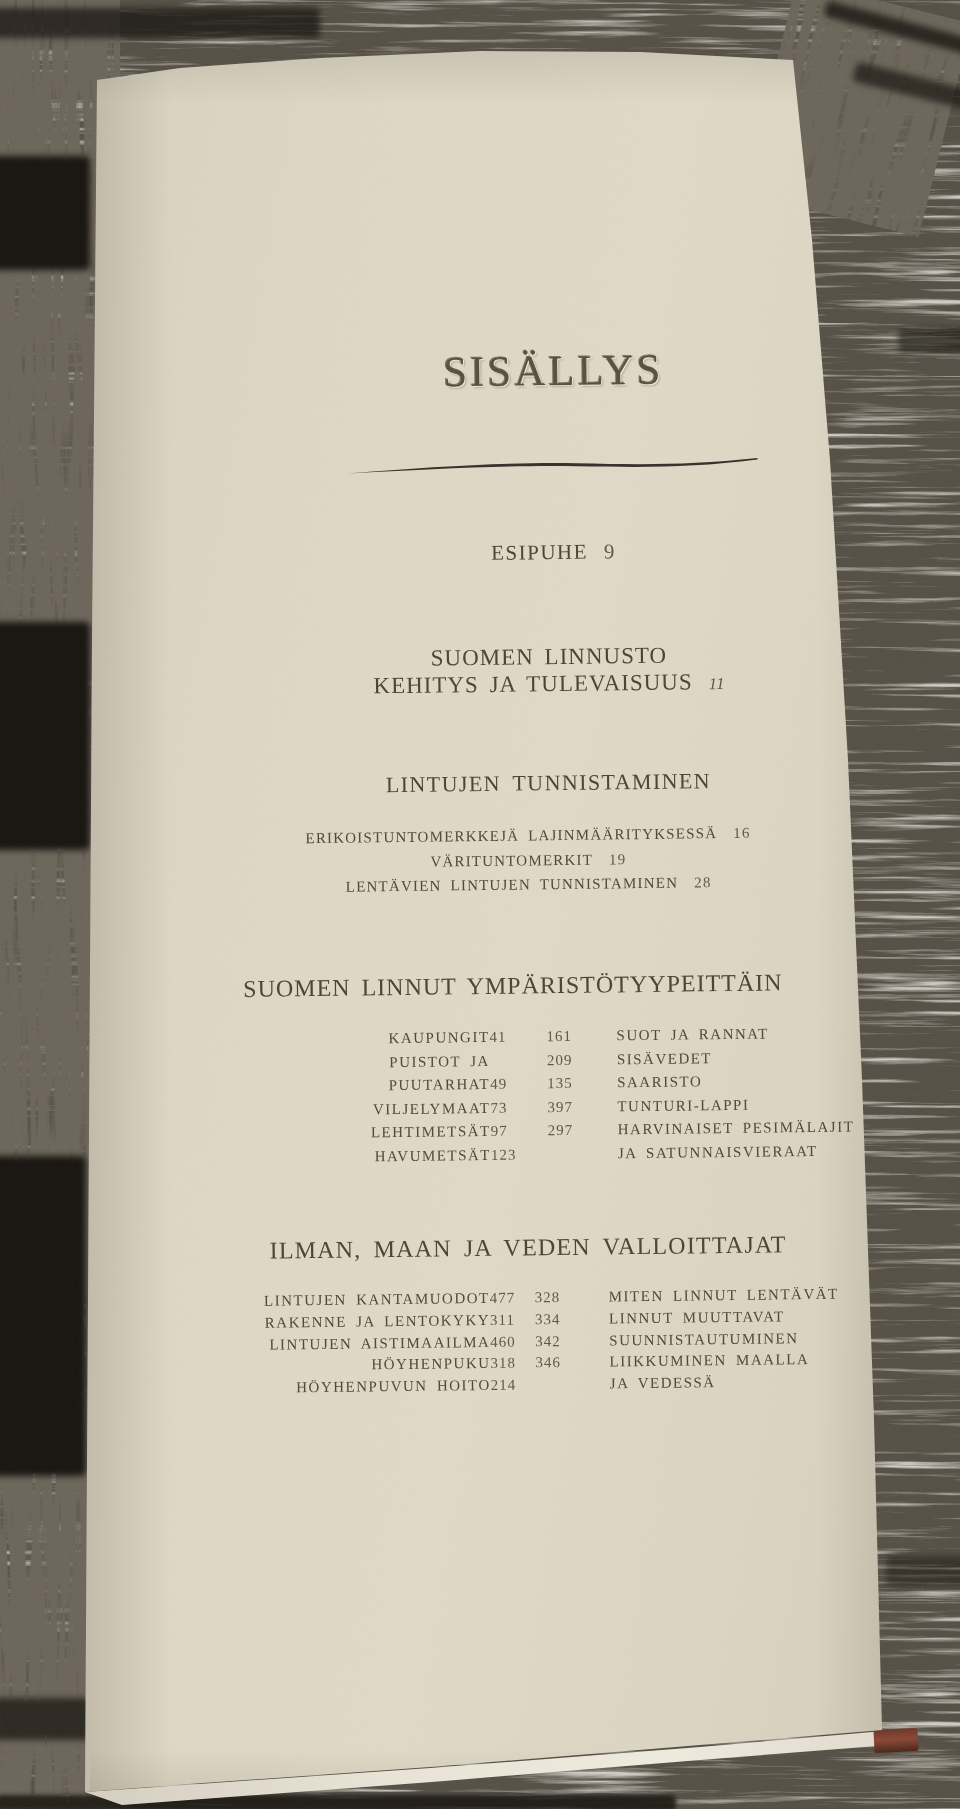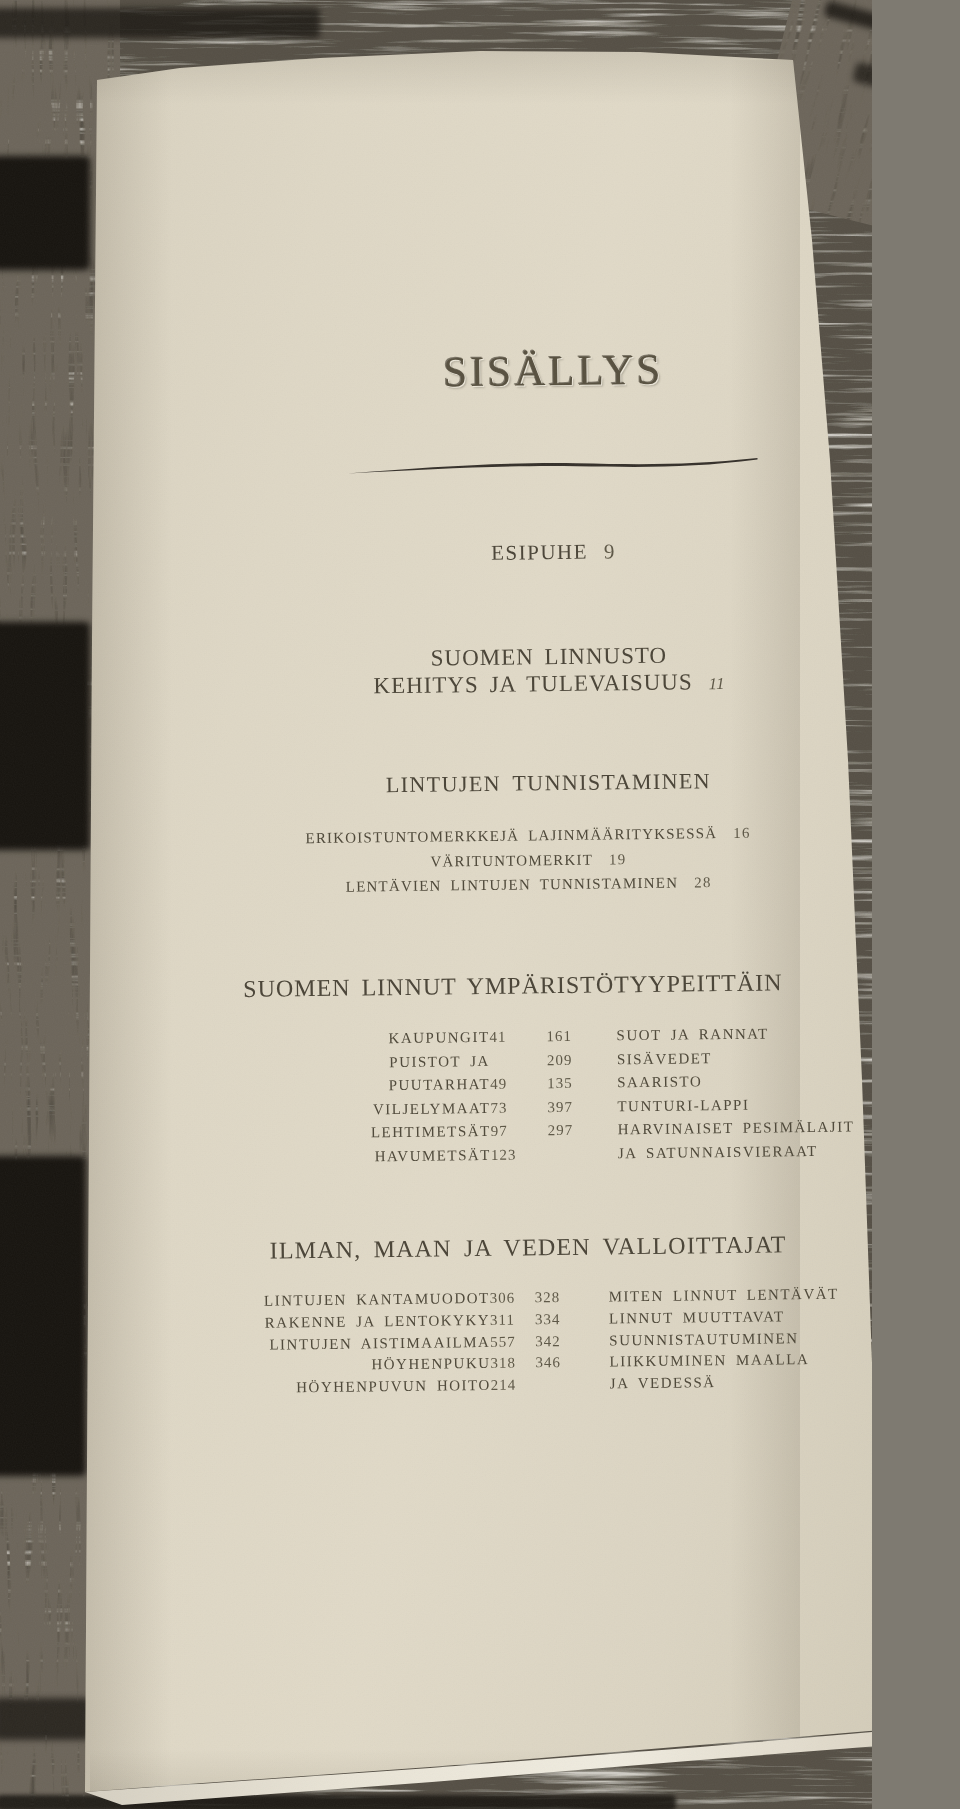--- a/index.html
+++ b/index.html
@@ -1,17 +1,17 @@
 <!DOCTYPE html>
 <html><head>
 <meta charset="utf-8">
 <style>
   html,body{margin:0;padding:0;background:#7e7a71;}
   .stage{
-    position:relative;width:872px;height:1809px;overflow:hidden;
+    position:relative;width:960px;height:1809px;overflow:hidden;
     background:#fde047;
     font-family:"Liberation Serif",serif;
   }
   .stage *{box-sizing:border-box;}
   
   .bg-svg{position:absolute;left:0;top:0;z-index:0;}
   .plank-gap{position:absolute;background:#17140f;border-radius:5px;filter:blur(3px);z-index:1;}
   .grain-top{position:absolute;z-index:3;pointer-events:none;}
   
   .page-sliver{
@@ -197,31 +197,31 @@
       <span class="cell c1">HAVUMETSÄT</span>
       <span class="cell num">123</span>
       <span class="cell num"></span>
       <span class="cell c4">JA SATUNNAISVIERAAT</span>
     </div>
 
     <div class="blk h-ilman">ILMAN, MAAN JA VEDEN VALLOITTAJAT</div>
 
     <div class="toc toc-con">
       <span class="cell c1">LINTUJEN KANTAMUODOT</span>
-      <span class="cell num">306</span>
+      <span class="cell num">477</span>
       <span class="cell num">328</span>
       <span class="cell c4">MITEN LINNUT LENTÄVÄT</span>
 
       <span class="cell c1">RAKENNE JA LENTOKYKY</span>
       <span class="cell num">311</span>
       <span class="cell num">334</span>
       <span class="cell c4">LINNUT MUUTTAVAT</span>
 
       <span class="cell c1">LINTUJEN AISTIMAAILMA</span>
-      <span class="cell num">557</span>
+      <span class="cell num">460</span>
       <span class="cell num">342</span>
       <span class="cell c4">SUUNNISTAUTUMINEN</span>
 
       <span class="cell c1">HÖYHENPUKU</span>
       <span class="cell num">318</span>
       <span class="cell num">346</span>
       <span class="cell c4">LIIKKUMINEN MAALLA</span>
 
       <span class="cell c1">HÖYHENPUVUN HOITO</span>
       <span class="cell num">214</span>

